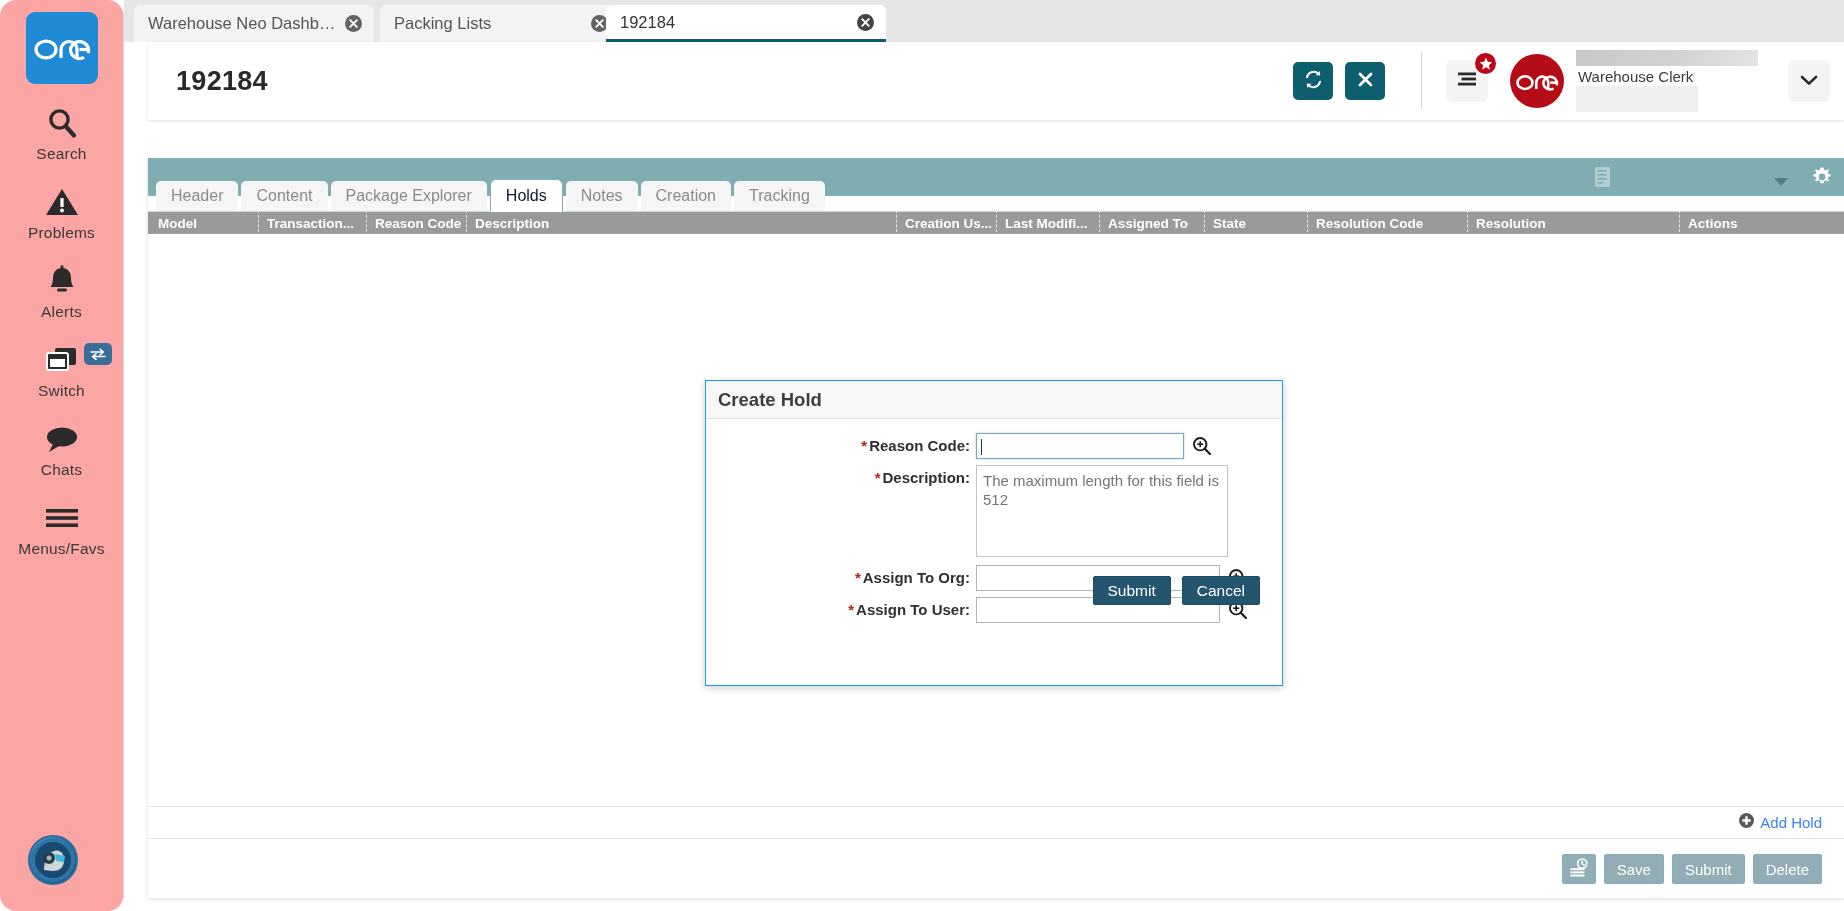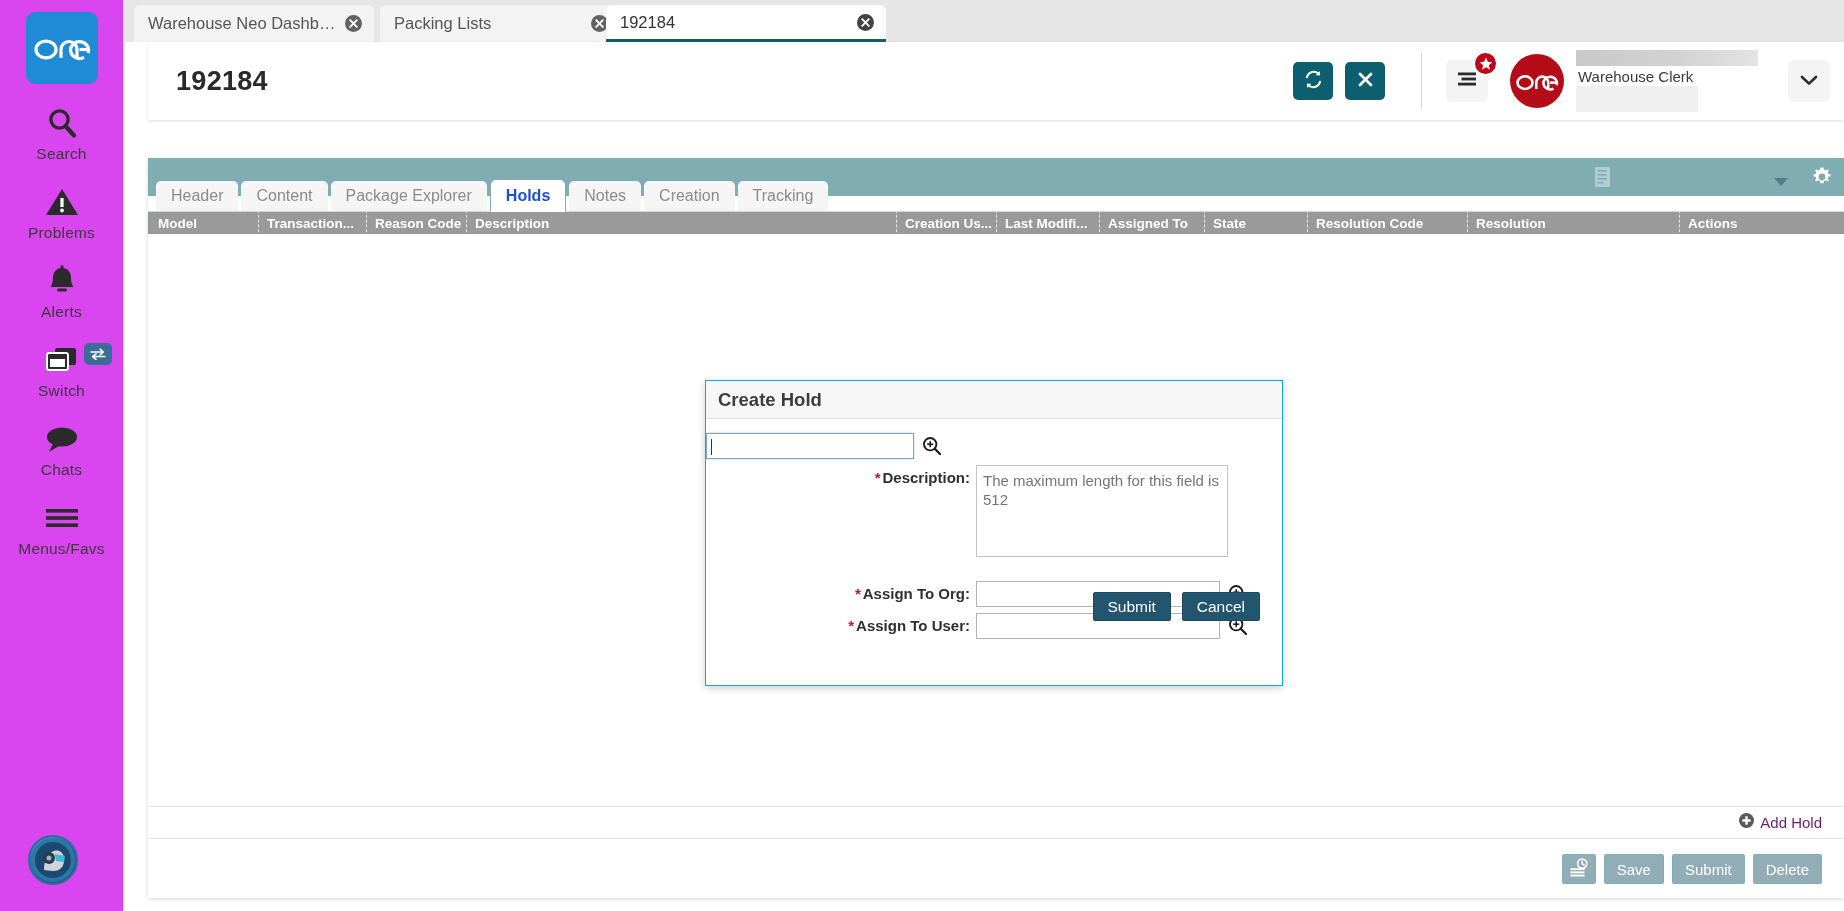--- a/index.html
+++ b/index.html
@@ -13,23 +13,23 @@
   #app {
     position: relative;
     width: 1844px; height: 911px;
     background: #ffffff;
   }
 
   
   #sidebar {
     position: absolute; left: 0; top: 0;
     width: 124px; height: 911px;
-    background: #d946ef;
+    background: #fca5a5;
     border-right: 1px solid #d9d9d9;
-    display: flex; flex-direction: column; align-items: center;
+    display: flex; flex-direction: column; align-items: center; border-radius: 16px;
   }
   .brand-logo {
     width: 72px; height: 72px; margin-top: 12px;
     background: #1f8ad6; border-radius: 9px;
     display: flex; align-items: center; justify-content: center;
   }
   .brand-logo svg { display:block; }
   .nav-item {
     width: 124px; margin-top: 20px;
     display: flex; flex-direction: column; align-items: center;
@@ -174,21 +174,21 @@
     height: 30px; padding: 0 15px;
     margin-right: 3px;
     background: #f5f5f5;
     border-radius: 5px 5px 0 0;
     display:flex; align-items:center;
     font-size: 16px; color: #8b8b8b;
     cursor:pointer;
   }
   .sec-tab.active {
     background: #ffffff;
-    color: #1d4ed8; font-weight: bold;
+    color: #0f172a; font-weight: normal;
     border: 1px solid #7fadb2;
     border-bottom: 1px solid #ffffff;
     height: 33px; margin-bottom:-1px;
     border-radius: 6px 6px 0 0;
   }
 
   
   #holds-table { width: 100%; }
   #thead-row {
     display:flex; height: 22px;
@@ -214,21 +214,21 @@
     width: 100%; height: 33px;
     border-top: 1px solid #e4e4e4;
     border-bottom: 1px solid #e4e4e4;
     display:flex; align-items:center; justify-content:flex-end;
     padding-right: 22px;
   }
   .add-hold-link {
     display:flex; align-items:center; cursor:pointer;
   }
   .add-hold-link .ah-text {
-    font-size: 15px; color: #701a75; margin-left: 6px;
+    font-size: 15px; color: #3b82f6; margin-left: 6px;
   }
 
   
   #card-footer {
     position:absolute; left:0; bottom:0;
     width:100%; height: 58px;
     display:flex; align-items:center; justify-content:flex-end;
     padding-right: 22px;
     background:#ffffff;
   }
@@ -597,41 +597,44 @@
 
   <div id="modal">
 
     <div id="modal-header">
       <span id="modal-title">Create Hold</span>
     </div>
 
     <div id="modal-body">
 
       <div class="frow">
+        <div class="flabel">
+          <span class="req">*</span><span>Reason Code:</span>
+        </div>
         <div class="finput focused">
           <div class="caret-line"></div>
         </div>
         <span class="search-ico">
           <svg width="19" height="19" viewBox="0 0 19 19">
             <circle cx="8.2" cy="8.2" r="6.2" fill="none" stroke="#1c1c1c" stroke-width="1.9"></circle>
             <rect x="7.4" y="5.2" width="1.6" height="6" fill="#1c1c1c"></rect>
             <rect x="5.2" y="7.4" width="6" height="1.6" fill="#1c1c1c"></rect>
             <line x1="12.8" y1="12.8" x2="18" y2="18" stroke="#1c1c1c" stroke-width="2.3" stroke-linecap="round"></line>
           </svg>
         </span>
       </div>
 
       <div class="frow">
         <div class="flabel">
           <span class="req">*</span><span>Description:</span>
         </div>
         <textarea class="ftextarea" placeholder="The maximum length for this field is 512" style=""></textarea>
       </div>
 
-      <div class="frow" style="margin-top:24px;">
+      <div class="frow" style="margin-top:8px;">
         <div class="flabel">
           <span class="req">*</span><span>Assign To Org:</span>
         </div>
         <div class="finput" style="width:244px;"></div>
         <span class="search-ico">
           <svg width="19" height="19" viewBox="0 0 19 19">
             <circle cx="8.2" cy="8.2" r="6.2" fill="none" stroke="#1c1c1c" stroke-width="1.9"></circle>
             <rect x="7.4" y="5.2" width="1.6" height="6" fill="#1c1c1c"></rect>
             <rect x="5.2" y="7.4" width="6" height="1.6" fill="#1c1c1c"></rect>
             <line x1="12.8" y1="12.8" x2="18" y2="18" stroke="#1c1c1c" stroke-width="2.3" stroke-linecap="round"></line>

